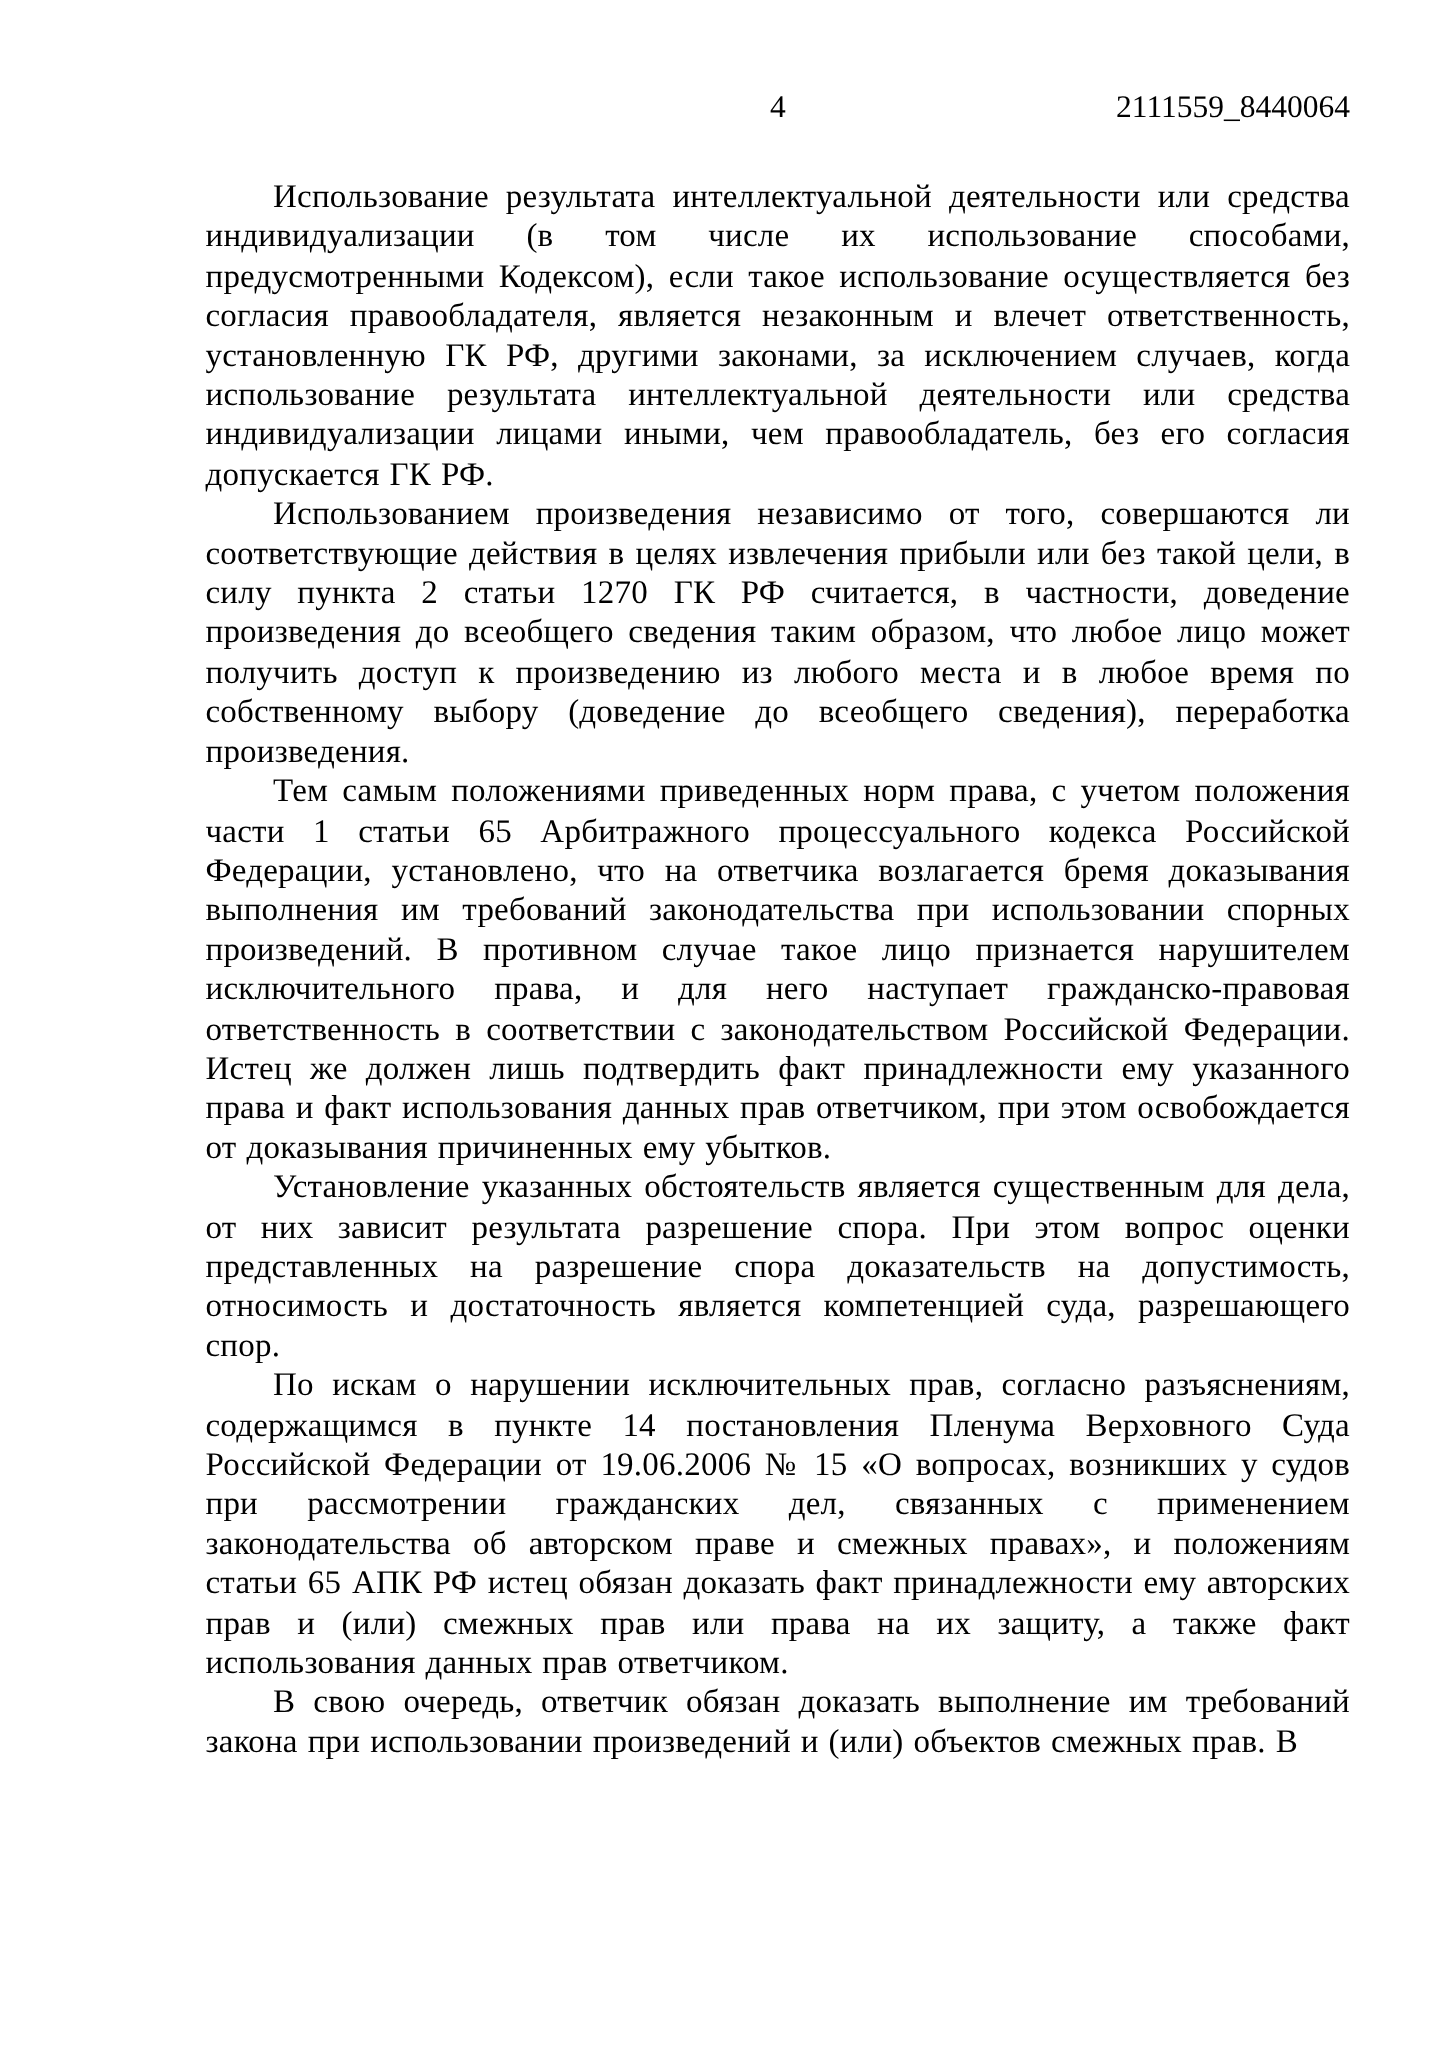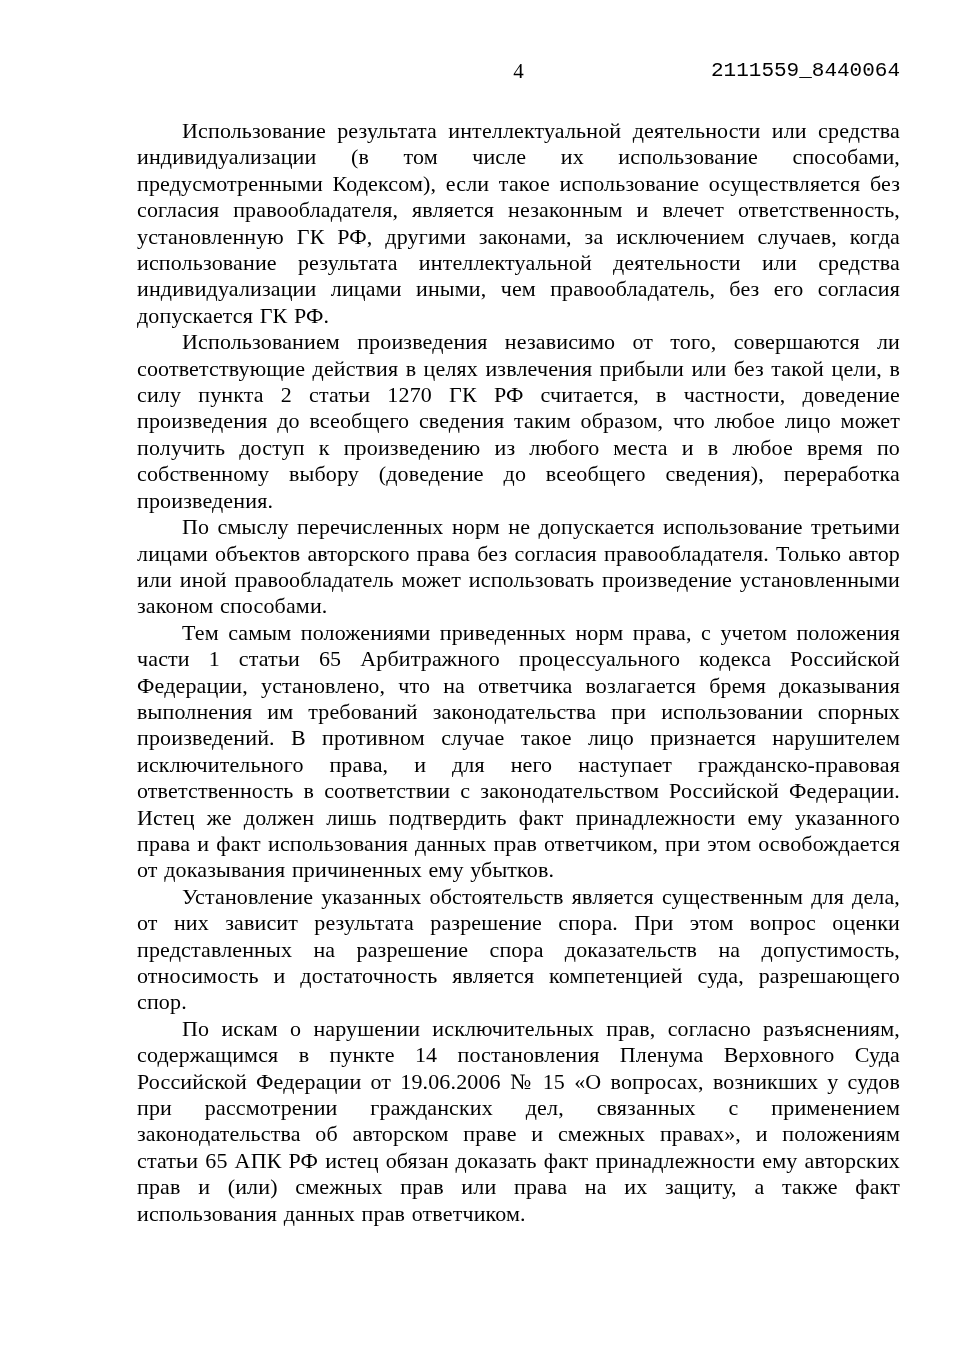--- a/index.html
+++ b/index.html
@@ -32,21 +32,20 @@
   .page-number {
     position: absolute;
     left: 0;
     right: 0;
     text-align: center;
   }
   .doc-id {
     position: absolute;
     right: 0;
     top: 0;
-    font-family: Liberation Mono, monospace;
   }
   .body-text {
     margin-top: 34px;
     font-size: 22px;
     line-height: 26.4px;
     text-align: justify;
     letter-spacing: 0.15px;
   }
   .body-text p {
     margin: 0;
@@ -62,20 +61,20 @@
   <div class="content">
 
     <div class="header">
       <span class="page-number">4</span>
       <span class="doc-id">2111559_8440064</span>
     </div>
 
     <div class="body-text">
       <p>Использование результата интеллектуальной деятельности или средства индивидуализации (в том числе их использование способами, предусмотренными Кодексом), если такое использование осуществляется без согласия правообладателя, является незаконным и влечет ответственность, установленную ГК РФ, другими законами, за исключением случаев, когда использование результата интеллектуальной деятельности или средства индивидуализации лицами иными, чем правообладатель, без его согласия допускается ГК РФ.</p>
       <p>Использованием произведения независимо от того, совершаются ли соответствующие действия в целях извлечения прибыли или без такой цели, в силу пункта 2 статьи 1270 ГК РФ считается, в частности, доведение произведения до всеобщего сведения таким образом, что любое лицо может получить доступ к произведению из любого места и в любое время по собственному выбору (доведение до всеобщего сведения), переработка произведения.</p>
-      <p>По смыслу перечисленных норм не допускается использование третьими лицами объектов авторского права без согласия правообладателя. Только автор или иной правообладатель может использовать произведение установленными законом способами.</p>
       <p>Тем самым положениями приведенных норм права, с учетом положения части 1 статьи 65 Арбитражного процессуального кодекса Российской Федерации, установлено, что на ответчика возлагается бремя доказывания выполнения им требований законодательства при использовании спорных произведений. В противном случае такое лицо признается нарушителем исключительного права, и для него наступает гражданско-правовая ответственность в соответствии с законодательством Российской Федерации. Истец же должен лишь подтвердить факт принадлежности ему указанного права и факт использования данных прав ответчиком, при этом освобождается от доказывания причиненных ему убытков.</p>
       <p>Установление указанных обстоятельств является существенным для дела, от них зависит результата разрешение спора. При этом вопрос оценки представленных на разрешение спора доказательств на допустимость, относимость и достаточность является компетенцией суда, разрешающего спор.</p>
       <p>По искам о нарушении исключительных прав, согласно разъяснениям, содержащимся в пункте 14 постановления Пленума Верховного Суда Российской Федерации от 19.06.2006 № 15 «О вопросах, возникших у судов при рассмотрении гражданских дел, связанных с применением законодательства об авторском праве и смежных правах», и положениям статьи 65 АПК РФ истец обязан доказать факт принадлежности ему авторских прав и (или) смежных прав или права на их защиту, а также факт использования данных прав ответчиком.</p>
+      <p>В свою очередь, ответчик обязан доказать выполнение им требований закона при использовании произведений и (или) объектов смежных прав. В</p>
     </div>
 
   </div>
 </div>
 
 </body></html>

